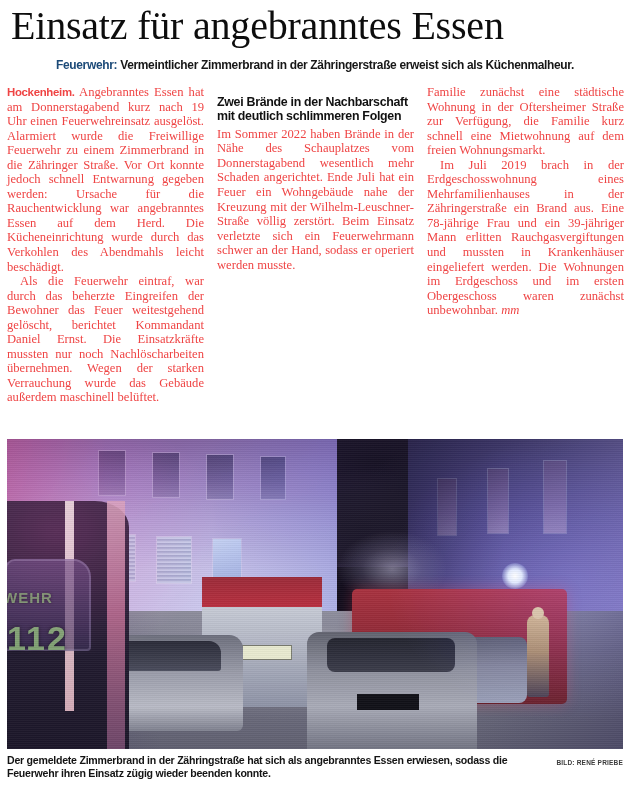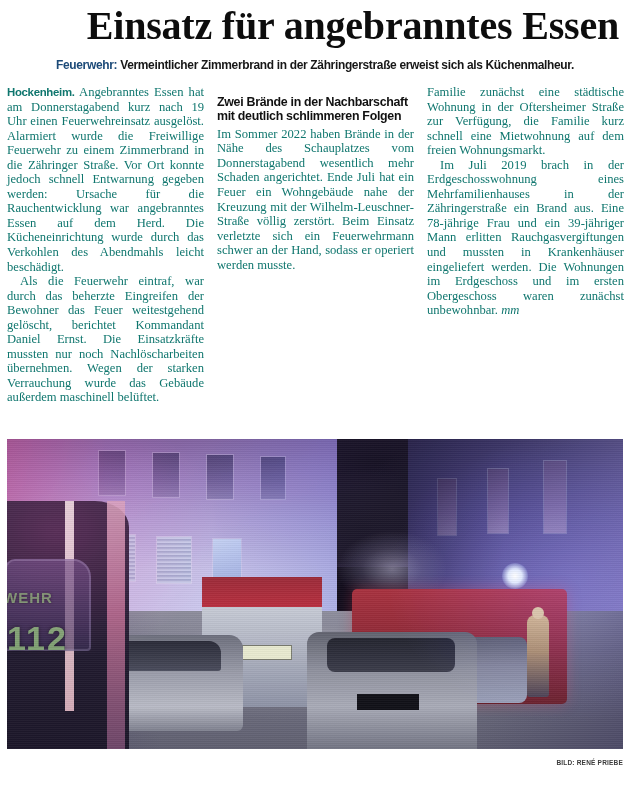--- a/index.html
+++ b/index.html
@@ -18,25 +18,25 @@
     width: 630px;
     height: 791px;
     position: relative;
     box-sizing: border-box;
     padding: 0 7px;
   }
 
   
   .headline {
     font-family: "Liberation Serif", "DejaVu Serif", serif;
-    font-weight: 700;
+    font-weight: 400;
     font-size: 40px;
     line-height: 44px;
     letter-spacing: -0.2px;
-    text-align: right;
+    text-align: left;
     margin: 4px 0 0 0;
     padding: 0 4px;
     color: #0d0d0d;
     white-space: nowrap;
   }
 
   
   .kicker {
     font-family: "Liberation Sans", "DejaVu Sans", sans-serif;
     font-weight: 700;
@@ -65,21 +65,21 @@
     width: 197px;
     flex: 0 0 197px;
   }
   .col p {
     margin: 0;
     font-size: 12.6px;
     line-height: 14.55px;
     text-align: justify;
     text-justify: inter-word;
     hyphens: manual;
-    color: #0f766e;
+    color: #ef4444;
   }
   .col p + p {
     text-indent: 13px;
   }
   .col p.noindent { text-indent: 0; }
   .dateline {
     font-family: "Liberation Sans", "DejaVu Sans", sans-serif;
     font-weight: 700;
     font-size: 11.4px;
     letter-spacing: -0.3px;
@@ -434,15 +434,16 @@
         <div class="num112">112</div>
       </div>
 
       <div class="ph-cast"></div>
       <div class="ph-grain"></div>
     </div>
   </div>
 
   <div class="caption">
     <span class="credit">BILD: RENÉ PRIEBE</span>
+    <span>Der gemeldete Zimmerbrand in der Zähringstraße hat sich als angebranntes Essen erwiesen, sodass die Feuerwehr ihren Einsatz zügig wieder beenden konnte.</span>
   </div>
 
 </div>
 
 </body></html>

